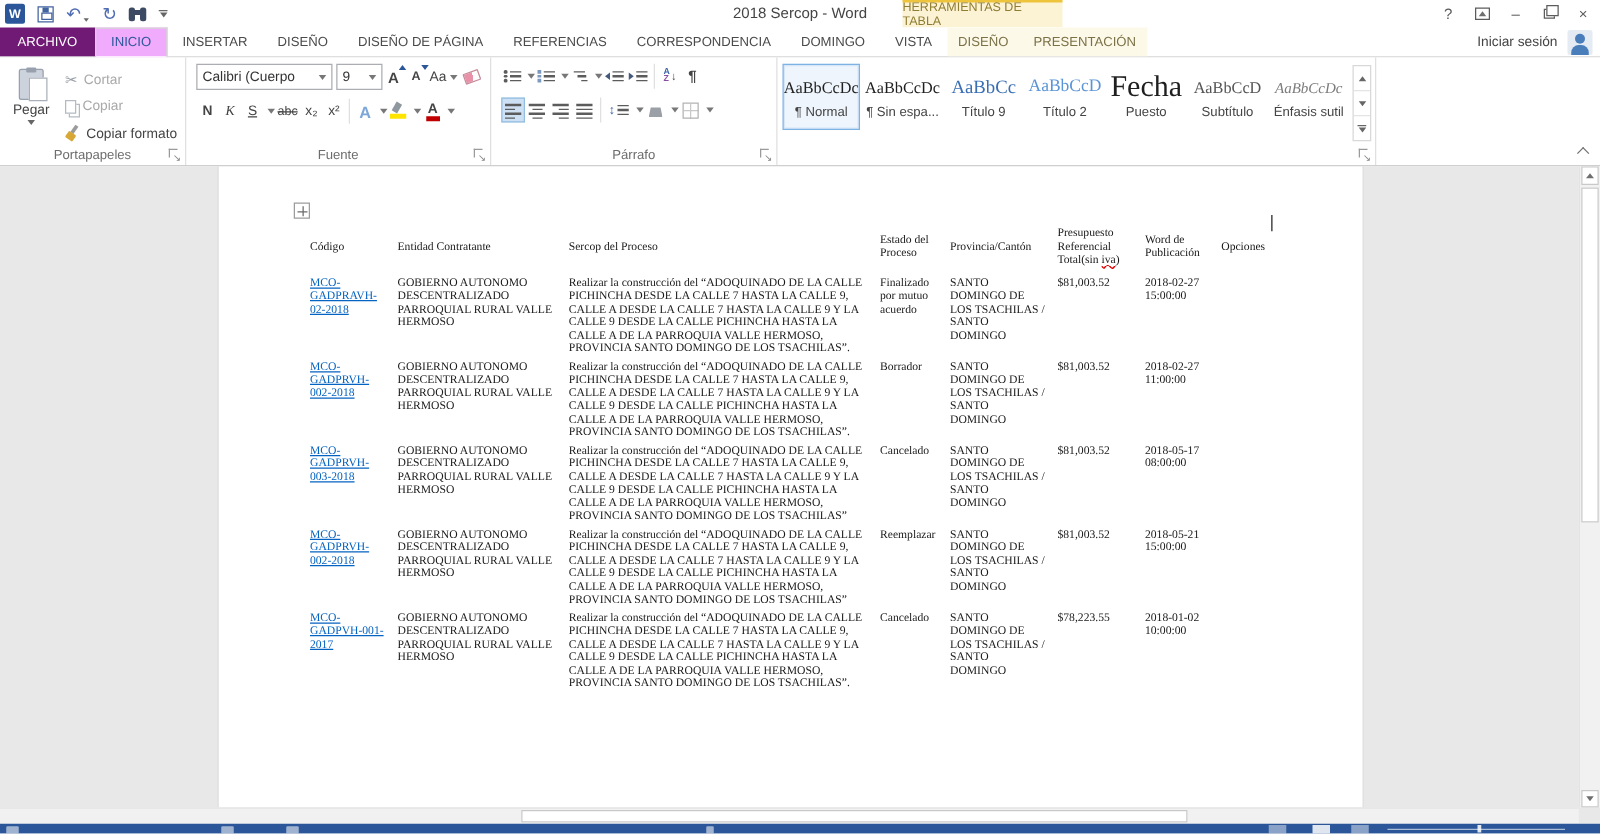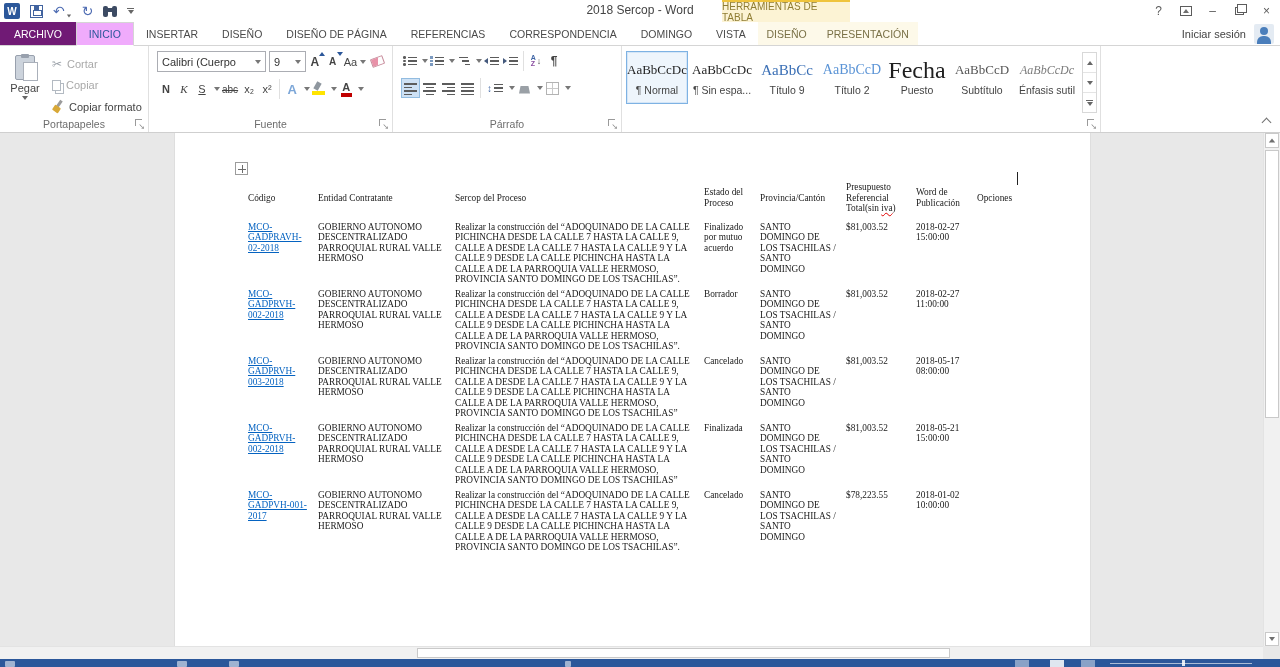--- a/index.html
+++ b/index.html
@@ -532,21 +532,21 @@
           <td class="c-prov">SANTO DOMINGO DE LOS TSACHILAS / SANTO DOMINGO</td>
           <td class="c-pres">$81,003.52</td>
           <td class="c-fecha">2018-05-17 08:00:00</td>
           <td class="c-opc"></td>
         </tr>
 
         <tr>
           <td class="c-cod"><a>MCO-GADPRVH-002-2018</a></td>
           <td class="c-ent">GOBIERNO AUTONOMO DESCENTRALIZADO PARROQUIAL RURAL VALLE HERMOSO</td>
           <td class="c-obj">Realizar la construcción del “ADOQUINADO DE LA CALLE PICHINCHA DESDE LA CALLE 7 HASTA LA CALLE 9, CALLE A DESDE LA CALLE 7 HASTA LA CALLE 9 Y LA CALLE 9 DESDE LA CALLE PICHINCHA HASTA LA CALLE A DE LA PARROQUIA VALLE HERMOSO, PROVINCIA SANTO DOMINGO DE LOS TSACHILAS”</td>
-          <td class="c-est">Finalizada</td>
+          <td class="c-est">Reemplazar</td>
           <td class="c-prov">SANTO DOMINGO DE LOS TSACHILAS / SANTO DOMINGO</td>
           <td class="c-pres">$81,003.52</td>
           <td class="c-fecha">2018-05-21 15:00:00</td>
           <td class="c-opc"></td>
         </tr>
 
         <tr>
           <td class="c-cod"><a>MCO-GADPVH-001-2017</a></td>
           <td class="c-ent">GOBIERNO AUTONOMO DESCENTRALIZADO PARROQUIAL RURAL VALLE HERMOSO</td>
           <td class="c-obj">Realizar la construcción del “ADOQUINADO DE LA CALLE PICHINCHA DESDE LA CALLE 7 HASTA LA CALLE 9, CALLE A DESDE LA CALLE 7 HASTA LA CALLE 9 Y LA CALLE 9 DESDE LA CALLE PICHINCHA HASTA LA CALLE A DE LA PARROQUIA VALLE HERMOSO, PROVINCIA SANTO DOMINGO DE LOS TSACHILAS”.</td>

